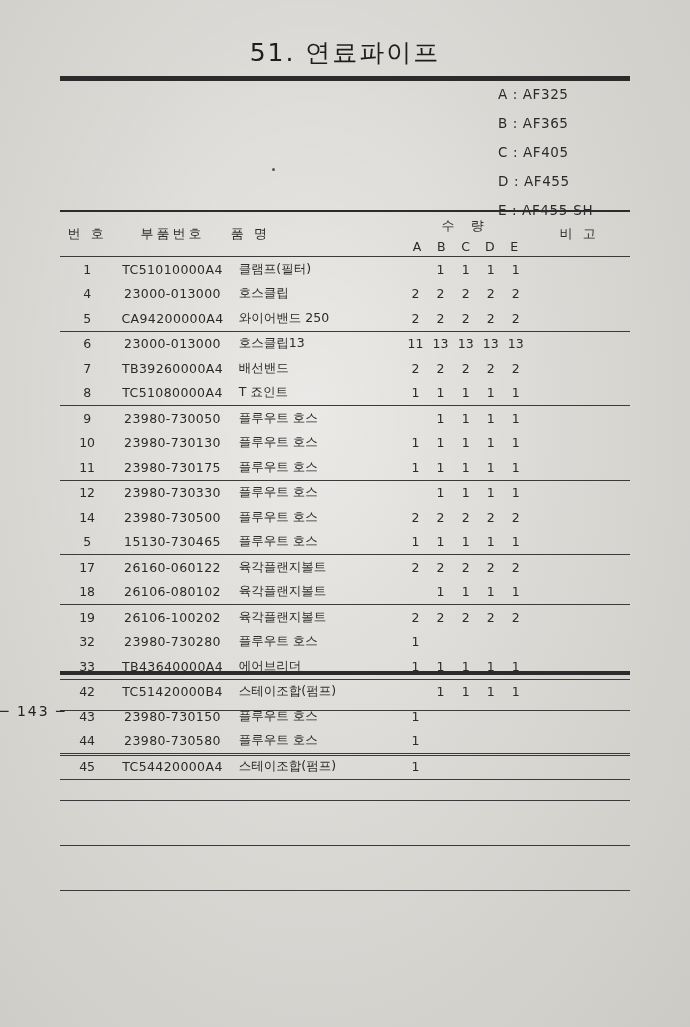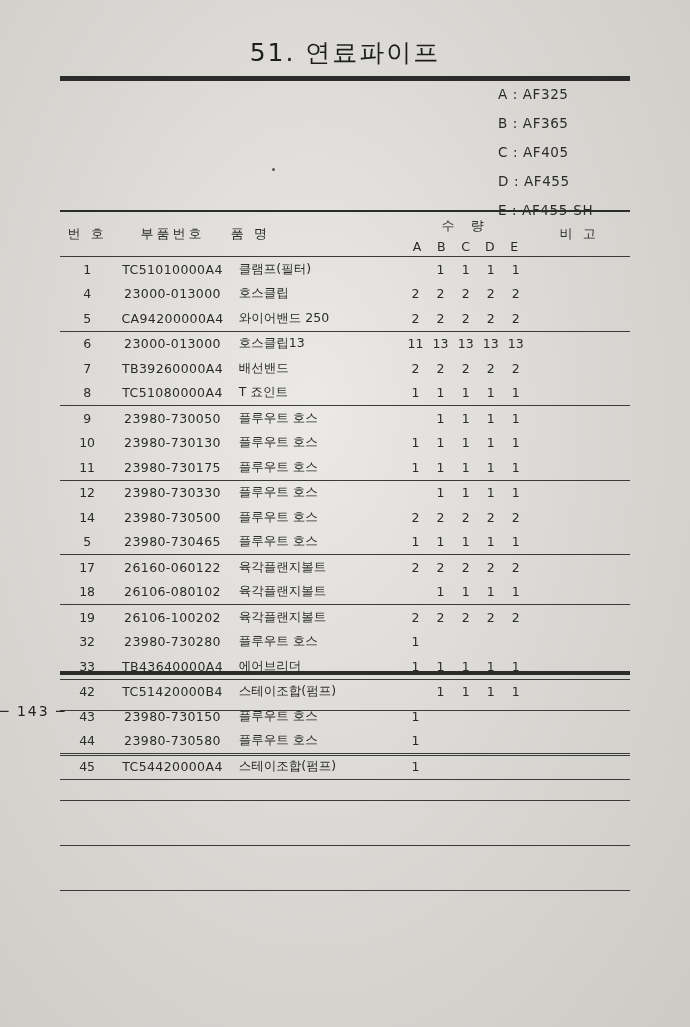--- a/index.html
+++ b/index.html
@@ -342,21 +342,21 @@
             <td class="c-nm">플루우트 호스</td>
             <td class="c-q">2</td>
             <td class="c-q">2</td>
             <td class="c-q">2</td>
             <td class="c-q">2</td>
             <td class="c-q">2</td>
             <td class="c-rm"></td>
           </tr>
           <tr class="r">
             <td class="c-no">5</td>
-            <td class="c-pn">23980-730465</td>
+            <td class="c-pn">15130-730465</td>
             <td class="c-nm">플루우트 호스</td>
             <td class="c-q">1</td>
             <td class="c-q">1</td>
             <td class="c-q">1</td>
             <td class="c-q">1</td>
             <td class="c-q">1</td>
             <td class="c-rm"></td>
           </tr>
           <tr class="sep">
             <td colspan="9"></td>

